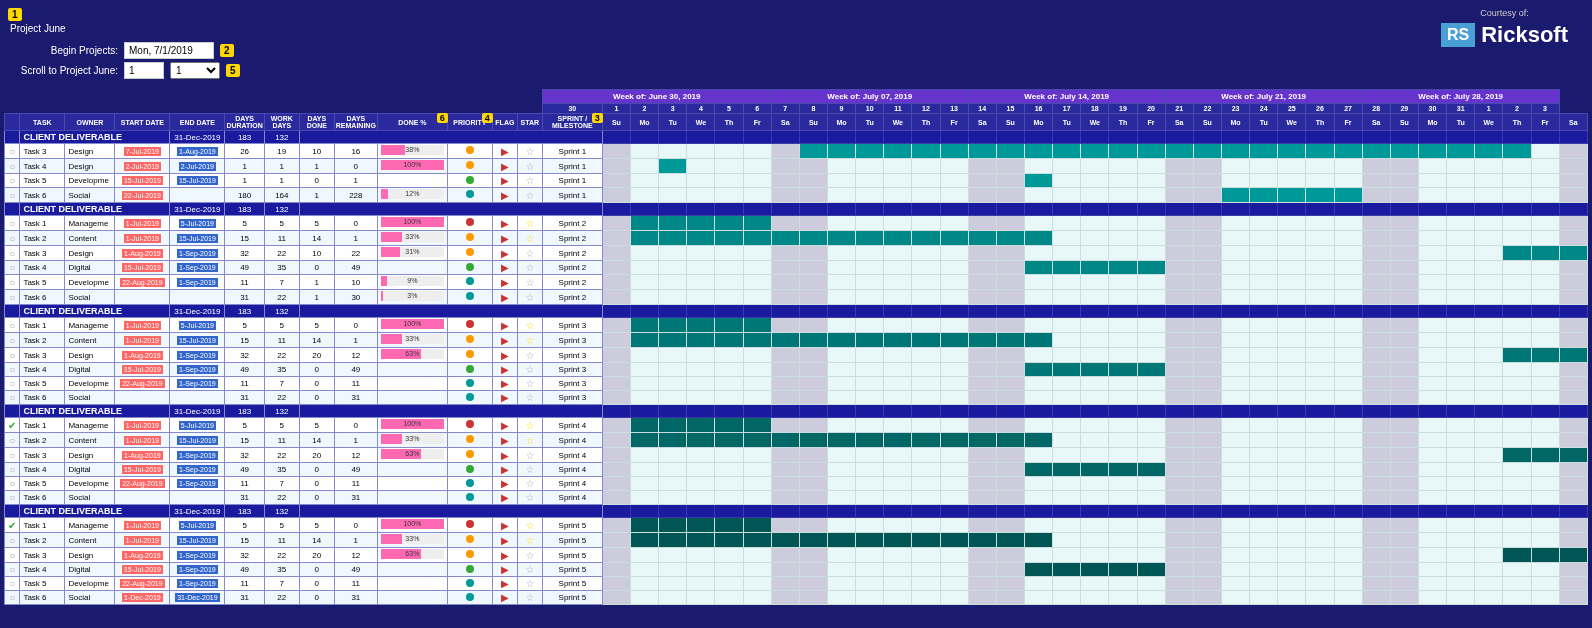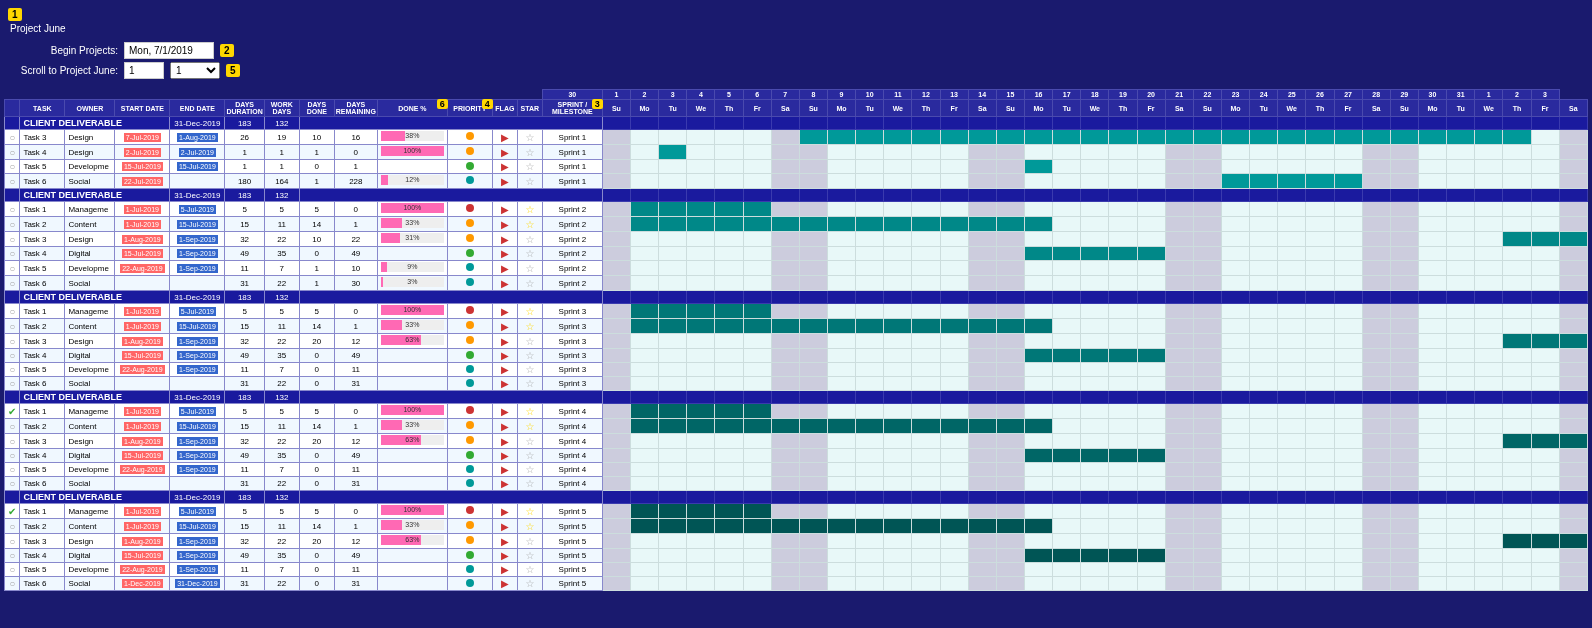--- a/index.html
+++ b/index.html
@@ -178,26 +178,41 @@
           <span class="control-label">Scroll to Project June:</span>
           <input class="control-input" type="text" style="width: 40px;" value="1">
           <select class="control-select">
             <option>1</option><option>2</option><option>3</option>
           </select>
           <span class="badge-yellow">5</span>
         </div>
       </div>
     </div>
 
+    <div class="ricksoft-logo">
+      <div class="courtesy-text">Courtesy of:</div>
+      <div class="logo-box">
+        <span class="rs-box">RS</span>
+        <span style="color:white; font-size:22px; font-weight:bold;">Ricksoft</span>
+      </div>
+    </div>
   </div>
 
   <div class="gantt-table-container">
     <table>
       <thead>
 
+        <tr class="week-header-row">
+          <th colspan="13" style="background:#1a1a6e; border:none;"></th>
+          <th colspan="7" style="background:#6633cc;">Week of: June 30, 2019</th>
+          <th colspan="7" style="background:#6633cc;">Week of: July 07, 2019</th>
+          <th colspan="7" style="background:#6633cc;">Week of: July 14, 2019</th>
+          <th colspan="7" style="background:#6633cc;">Week of: July 21, 2019</th>
+          <th colspan="7" style="background:#6633cc;">Week of: July 28, 2019</th>
+        </tr>
 
         <tr class="day-header-row">
           <th colspan="13" style="background:#1a1a6e; border:none;"></th>
 
           <th>30</th>
           <th>1</th>
           <th>2</th>
           <th>3</th>
           <th>4</th>
           <th>5</th>

